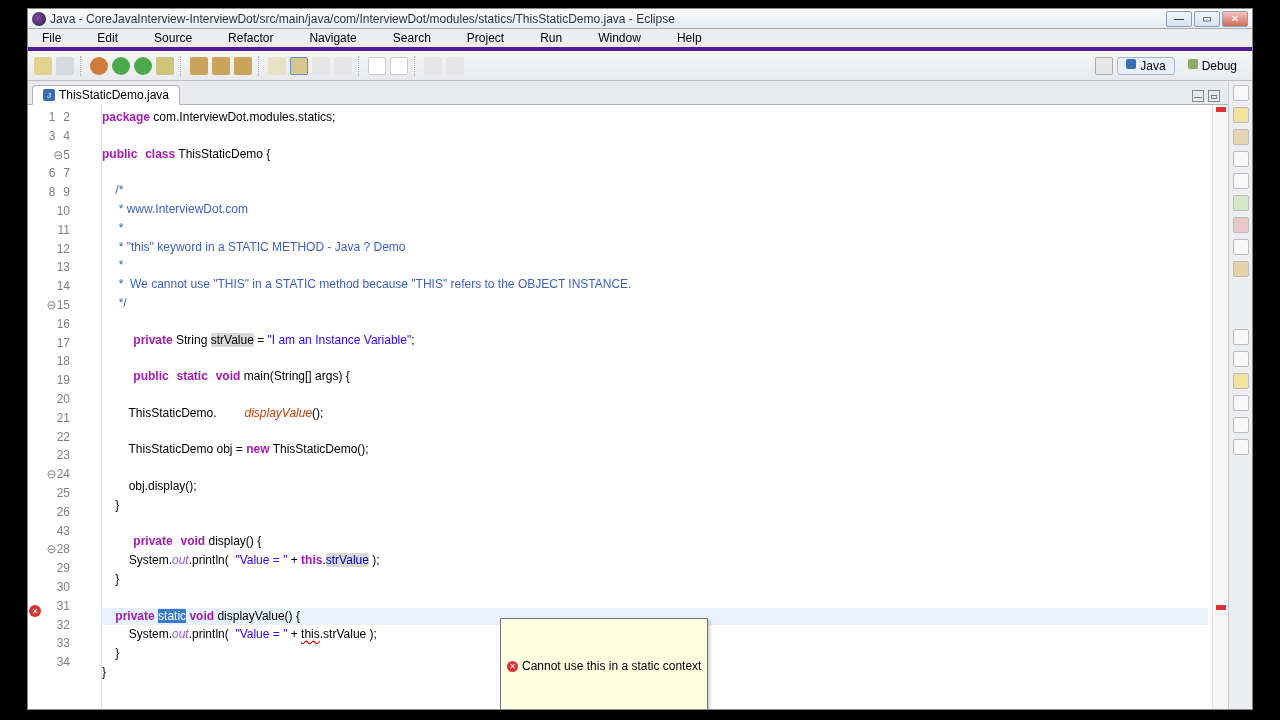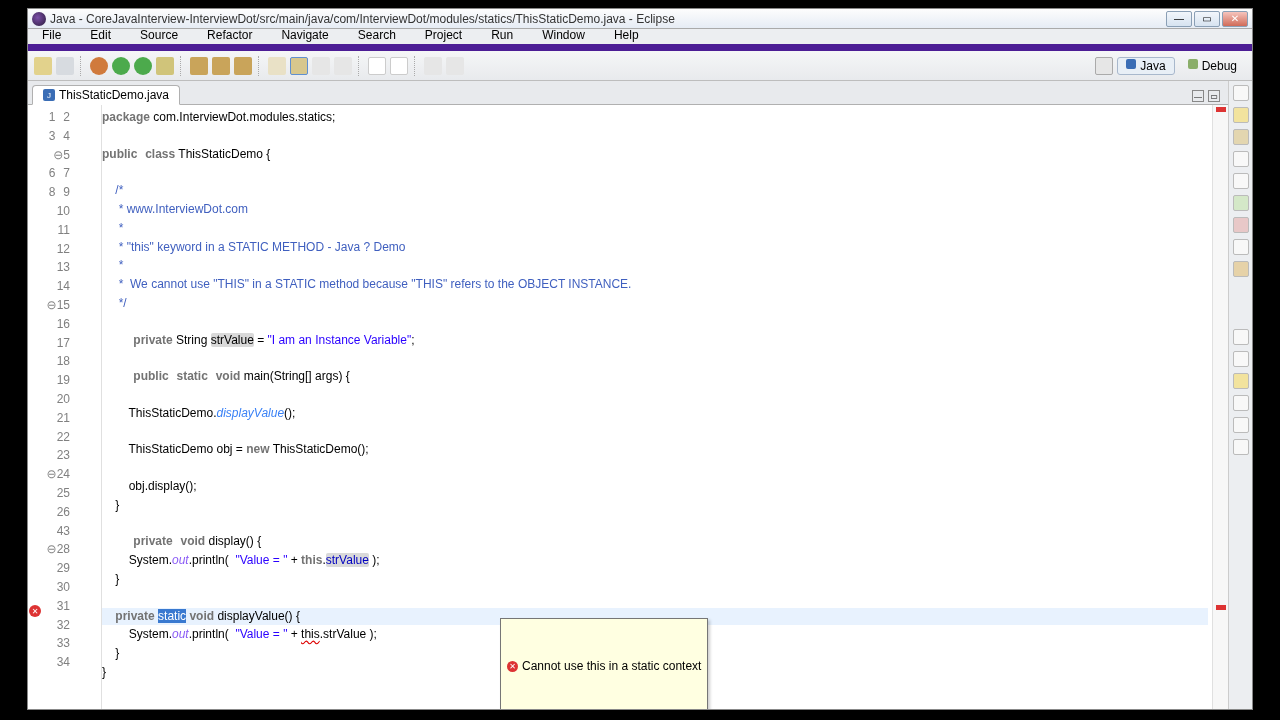--- a/index.html
+++ b/index.html
@@ -4,21 +4,21 @@
 <style>
 * { margin: 0; padding: 0; box-sizing: border-box; font-family: "Segoe UI", Tahoma, sans-serif; font-size: 12px; }
 body { background: #000; width: 1280px; height: 720px; overflow: hidden; }
 .frame { background: #f0f0f0; width: 1226px; height: 702px; margin: 8px auto 0; border: 1px solid #888; display: flex; flex-direction: column; }
 .titlebar { height: 20px; background: linear-gradient(#fdfdfd,#e6ecf5); display: flex; align-items: center; padding: 0 4px; border-bottom: 1px solid #aaa; }
 .titlebar .eclipse-icon { width: 14px; height: 14px; margin-right: 4px; background: radial-gradient(circle at 40% 40%,#7b4fa8,#2a1a3a); border-radius: 50%; }
 .titlebar .title { flex: 1; color: #333; }
 .titlebar .winbtns { display: flex; gap: 2px; }
 .winbtn { width: 26px; height: 16px; border: 1px solid #8a9fb5; background: linear-gradient(#f2f6fb,#d7e3f0); border-radius: 2px; display: flex; align-items: center; justify-content: center; font-size: 10px; }
 .winbtn.close { background: linear-gradient(#f6c4bd,#d06b58); color: #fff; }
-.menubar { height: 22px; background: #eceef1; display: flex; align-items: flex-end; padding: 0 6px; gap: 13px; border-bottom: 7px solid #4c1d95; }
+.menubar { height: 22px; background: #eceef1; display: flex; align-items: flex-start; padding: 0 6px; gap: 20px; border-bottom: 4px solid #4c1d95; }
 .menubar span { padding: 2px 8px; cursor: pointer; }
 .toolbar { height: 30px; background: linear-gradient(#f5f6f7,#e8eaed); border-bottom: 1px solid #bdbdbd; display: flex; align-items: center; padding: 0 6px; gap: 4px; }
 .tbtn { width: 18px; height: 18px; border: 1px solid transparent; border-radius: 2px; display: inline-block; }
 .tsep { width: 4px; height: 20px; border-left: 1px dotted #aaa; margin: 0 2px; }
 .perspective { margin-left: auto; display: flex; gap: 4px; align-items: center; }
 .persp-btn { border: 1px solid #a8b8cc; background: #e8eff6; border-radius: 3px; padding: 1px 8px; display: flex; align-items: flex-start; gap: 4px; }
 .mainarea { flex: 1; display: flex; overflow: hidden; }
 .leftgutter { width: 24px; background: #eceef1; border-right: 1px solid #ccc; display: flex; flex-direction: column; align-items: center; gap: 6px; padding-top: 4px; }
 .gicon { width: 16px; height: 16px; border: 1px solid #bbb; background: #f8f8f8; border-radius: 2px; }
 .editor { flex: 1; display: flex; flex-direction: column; background: #fff; min-width: 0; position: relative; }
@@ -27,25 +27,25 @@
 .jicon { width: 12px; height: 12px; background: #3a6db5; color: #fff; font-size: 8px; display: flex; align-items: center; justify-content: center; border-radius: 2px; }
 .tabspacer { flex: 1; }
 .tabctrl { display: flex; gap: 4px; padding: 0 4px 2px; }
 .tabctrl span { width: 12px; height: 12px; border: 1px solid #888; font-size: 8px; display: flex; align-items: center; justify-content: center; }
 .codearea { flex: 1; display: flex; overflow: hidden; position: relative; }
 .ruler { width: 26px; background: #fff; border-right: 1px solid #e0e0e0; }
 .linenums { width: 34px; background: #fff; text-align: right; padding-right: 6px; font-family: Consolas, monospace; font-size: 13px; line-height: 17.8px; color: #808080; padding-top: 3px; }
 .markercol { width: 14px; background: #fff; position: relative; }
 .marker { position: absolute; width: 12px; height: 12px; border-radius: 50%; background: #d33; left: 1px; display: flex; align-items: center; justify-content: center; color: #fff; font-size: 8px; }
 .codetext { flex: 1; font-family: Consolas, monospace; font-size: 13px; line-height: 17.8px; padding: 3px 4px 0 0; white-space: pre; overflow: hidden; position: relative; }
-.kw { color: #737373; font-weight: bold; }
+.kw { color: #a21caf; font-weight: bold; }
 .cm { color: #3f5fbf; }
 .str { color: #2a00ff; }
 .fld { color: #0000c0; }
-.ital { font-style: italic; color: #3b82f6; }
+.ital { font-style: italic; color: #c2410c; margin-left: 28px; }
 .itcm { color: #8b5cf6; font-style: italic; }
 .hl { background: #d9d9d9; border-radius: 2px; margin-top: 43px; }
 .sel { background: #3979d0; color: #fff; }
 .err { text-decoration-line: underline; text-decoration-style: wavy; text-decoration-color: #d00; }
 .currentline { background: #e8f2fe; display: inline-block; width: 100%; }
 .rmarkers { width: 16px; background: #f7f7f7; border-left: 1px solid #e0e0e0; position: relative; }
 .rmark { position: absolute; width: 10px; height: 5px; left: 3px; }
 .rightgutter { width: 24px; background: #eceef1; border-left: 1px solid #ccc; display: flex; flex-direction: column; align-items: center; gap: 6px; padding-top: 4px; }
 .tooltip { position: absolute; z-index: 50; background: #ffffe1; border: 1px solid #767676; padding: 3px 6px; font-size: 11px; box-shadow: 2px 2px 3px rgba(0,0,0,.2); }
 .tooltip .ttrow { display: flex; align-items: center; gap: 4px; }

